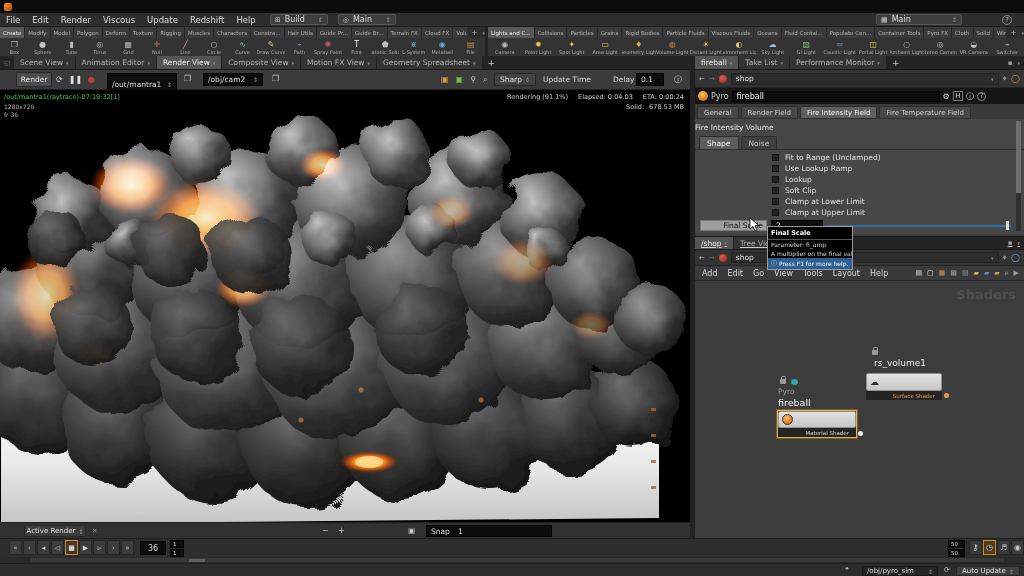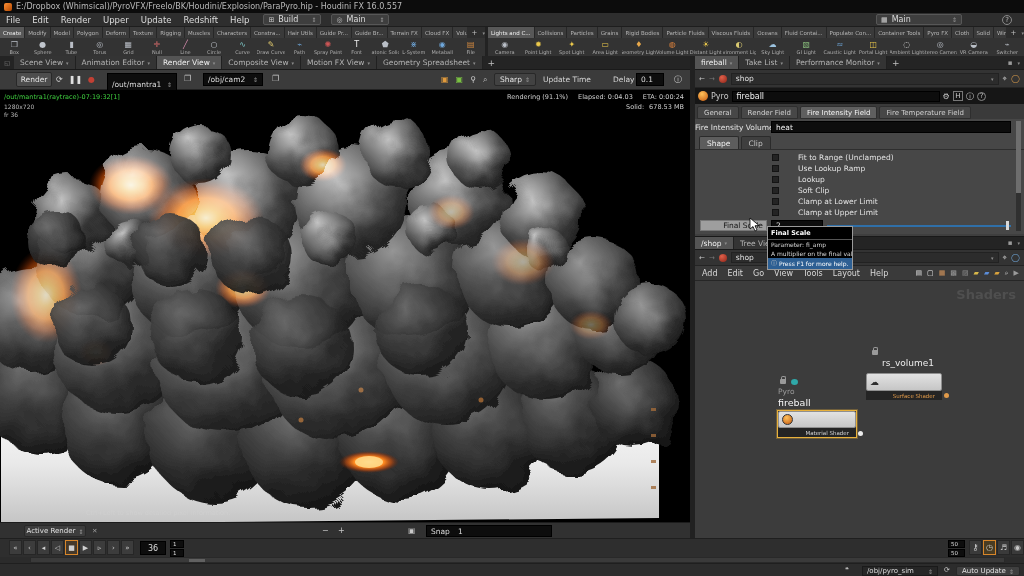--- a/index.html
+++ b/index.html
@@ -41,21 +41,21 @@
   .btn{background:#4d4d4d;border:1px solid #282828;border-radius:2px;color:#e2e2e2;font-size:7.5px;display:flex;align-items:center;justify-content:center;white-space:nowrap;}
   .micon{display:flex;align-items:center;justify-content:center;font-size:8px;color:#c8c8c8;}
 
   
   .ovl-green{color:#3fcf3f;font-size:6.5px;}
   .ovl-grey{color:#b8b8b8;font-size:6px;}
   .ovl-right{font-size:6.5px;color:#cfcfcf;text-align:right;}
 
   
   .parmlabel{font-size:7.5px;color:#e2e2e2;text-align:right;white-space:nowrap;}
-  .chkrow{position:absolute;display:flex;align-items:center;gap:19px;font-size:7.5px;color:#e2e2e2;}
+  .chkrow{position:absolute;display:flex;align-items:center;gap:6px;font-size:7.5px;color:#e2e2e2;}
   .cb{width:7px;height:7px;background:#242424;border:1px solid #141414;}
   .subtab{height:13px;display:flex;align-items:center;padding:0 7px;font-size:7.5px;background:#3f3f3f;color:#c5c5c5;border:1px solid #2b2b2b;border-bottom:none;border-radius:2px 2px 0 0;}
   .subtab.active{background:#5d5d5d;color:#f0f0f0;}
   .parmtab{height:13px;display:flex;align-items:center;padding:0 6px;font-size:7px;background:#474747;color:#cfcfcf;border:1px solid #2e2e2e;border-radius:2px 2px 0 0;white-space:nowrap;}
   .parmtab.active{background:#5f5f5f;color:#f5f5f5;}
 
   
   .tooltip{left:767px;top:226px;width:86px;background:#000;border:1px solid #9a9a9a;z-index:90;font-size:6px;}
   .tt-title{font-weight:bold;color:#fff;font-size:6.5px;padding:2px 3px;border-bottom:1px solid #555;}
   .tt-line{color:#d8d8d8;padding:1px 3px;white-space:nowrap;overflow:hidden;}
@@ -80,30 +80,29 @@
 
   .netmi{padding:0 5px;font-size:8px;color:#d8d8d8;white-space:nowrap;}
 </style>
 </head>
 <body>
 
 <div id="app">
 
   <div class="abs titlebar">
     <span class="appicon"></span>
-    <span class="ttl">E:/Dropbox (Whimsical)/PyroVFX/Freelo/BK/Houdini/Explosion/ParaPyro.hip - Houdini FX 16.0.557</span>
   </div>
 
   <div class="abs menubar">
     <div class="fx">
 
     <span class="mi">File</span>
         <span class="mi">Edit</span>
         <span class="mi">Render</span>
-        <span class="mi">Upper</span>
+        <span class="mi">Viscous</span>
         <span class="mi">Update</span>
         <span class="mi">Redshift</span>
         <span class="mi">Help</span>
       </div>
     <div class="selector" style="width:58px;margin-left:8px;">
       <span class="micon" style="font-size:7px;">⊞</span>
       <span>Build</span>
       <span class="spin" style="margin-left:auto;">⇕</span>
     </div>
     <div class="selector" style="width:58px;margin-left:10px;">
@@ -600,25 +599,24 @@
     <div class="abs fx" style="left:0;top:48px;width:329px;height:15px;background:#3a3a3a;padding:2px 2px 0 2px;gap:2px;text-align:right;">
 
     <span class="parmtab">General</span>
         <span class="parmtab">Render Field</span>
         <span class="parmtab active">Fire Intensity Field</span>
         <span class="parmtab">Fire Temperature Field</span>
       </div>
 
     <div class="abs" style="left:0;top:63px;width:329px;height:115px;background:#474747;">
       <div class="abs parmlabel" style="left:0;top:4px;width:70px;">Fire Intensity Volume</div>
-      <div class="abs fld" style="left:76px;top:2px;width:240px;height:12px;color:#f2f2f2;">heat</div>
       <div class="abs fx" style="left:4px;top:17px;gap:2px;">
 
       <span class="subtab active">Shape</span>
-          <span class="subtab">Clip</span>
+          <span class="subtab">Noise</span>
         </div>
       <div class="abs" style="left:0;top:30px;width:329px;height:1px;background:#2e2e2e;"></div>
       <div>
 
           <div class="chkrow cbpos" style="left: 77px; top: 34px;">
             <span class="cb"></span>
             <span>Fit to Range (Unclamped)</span>
           </div>
 
           <div class="chkrow cbpos" style="left: 77px; top: 45px;">
@@ -650,21 +648,21 @@
       <div class="abs fld" style="left:76px;top:101px;width:52px;height:11px;">2</div>
       <div class="abs" style="left:132px;top:101px;width:184px;height:11px;">
         <div style="position:absolute;left:0;right:0;top:5px;height:2px;background:#2f6fa8;"></div>
         <div style="position:absolute;right:2px;top:1px;width:3px;height:9px;background:#d8d8d8;"></div>
       </div>
       <div class="abs" style="right:3px;top:2px;width:5px;height:110px;background:#303030;">
         <div style="position:absolute;left:0;top:0;width:5px;height:72px;background:#6e6e6e;"></div>
       </div>
     </div>
 
-    <div class="ptrow abs" style="left:0;top:180px;width:329px;height:14px;border-top:1px solid #191919;">
+    <div class="ptrow abs" style="left:0;top:180px;width:329px;height:14px;border-top:1px solid #191919;text-decoration:underline;">
       <div class="fx" style="height:100%;">
 
       <span class="ptab active">
             <span>/shop</span>
             <span class="caret">▾</span>
           </span>
           <span class="ptab">
             <span>Tree View</span>
             <span class="caret">▾</span>
           </span>
@@ -716,21 +714,21 @@
           <span class="micon" style="font-size: 7px; color: rgb(207, 207, 207);">⌕</span>
           <span class="micon" style="font-size: 7px; color: rgb(154, 154, 154);">▶</span>
         </div>
     </div>
 
     <div class="abs" style="left:0;top:225px;width:329px;height:257px;background:#3c3c3c;overflow:hidden;">
       <div class="abs" style="right:8px;top:6px;font-size:13px;font-weight:bold;color:#4f4f4f;">Shaders</div>
 
       <div class="abs" style="left:171px;top:69px;">
         <span class="minilock" style="position:absolute;left:6px;top:0;"></span>
-        <div class="nodename" style="position:absolute;left:16px;top:8px;">rs_volume1</div>
+        <div class="nodename" style="position:absolute;left:8px;top:8px;">rs_volume1</div>
         <div class="nodebody" style="position:absolute;left:0px;top:23px;width:76px;height:18px;padding-left:3px;">
           <span style="font-size:9px;color:#2e2e2e;">☁</span>
         </div>
         <div class="nodestrip" style="position:absolute;left:0px;top:41px;width:76px;height:9px;color:#e09a4a;">Surface Shader</div>
         <span style="position:absolute;left:78px;top:43px;width:5px;height:5px;border-radius:50%;background:#e09a4a;"></span>
       </div>
 
       <div class="abs" style="left:83px;top:98px;">
         <span class="minilock" style="position:absolute;left:2px;top:0;"></span>
         <span class="bubble" style="position:absolute;left:13px;top:0;"></span>

